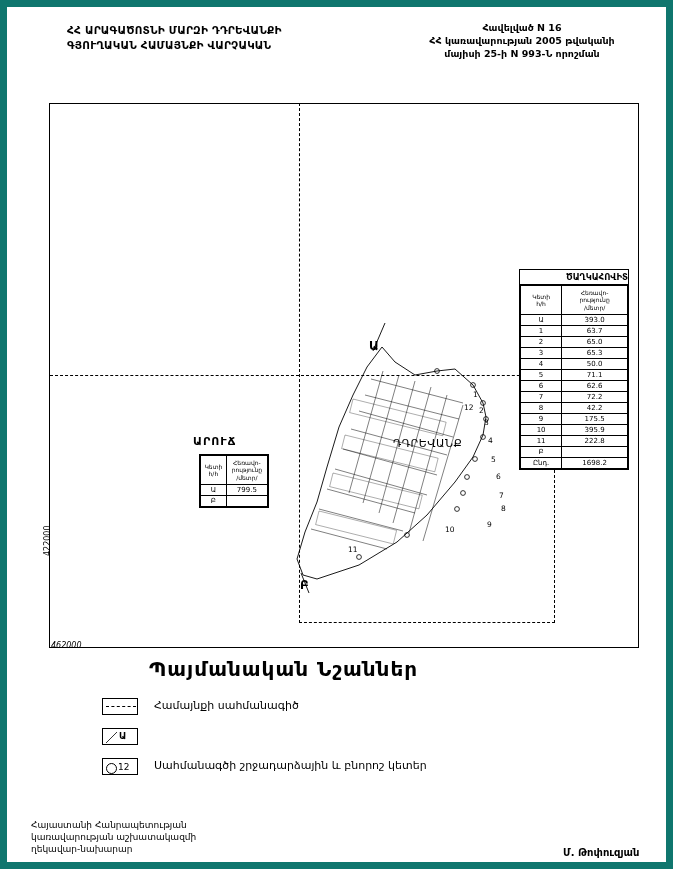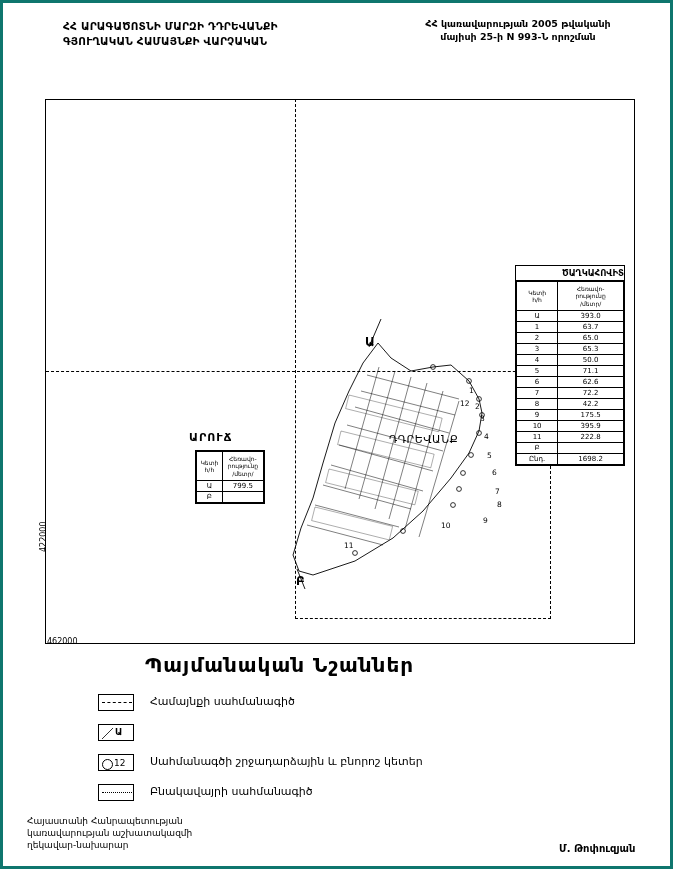--- a/index.html
+++ b/index.html
@@ -1,36 +1,36 @@
 <!DOCTYPE html>
 <html><head>
 <meta charset="utf-8">
 <style>
   html,body{margin:0;padding:0;background:#ffffff;}
   body{width:673px;height:869px;position:relative;font-family:"DejaVu Sans",sans-serif;color:#000;}
-  .page{position:absolute;left:0;top:0;width:673px;height:869px;border:3px solid #0f766e;box-sizing:border-box;overflow:hidden;}
+  .page{position:absolute;left:0;top:0;width:673px;height:869px;border:7px solid #0f766e;box-sizing:border-box;overflow:hidden;}
 
   
   .hdr-left{position:absolute;left:60px;top:16px;width:290px;font-size:10.5px;line-height:15px;font-weight:bold;letter-spacing:.2px;}
   .hdr-left div{white-space:nowrap;}
   .hdr-right{position:absolute;left:380px;top:14px;width:270px;font-size:9.5px;line-height:13px;font-weight:bold;text-align:center;}
   .hdr-right div{white-space:nowrap;}
 
   
   .frame{position:absolute;left:42px;top:96px;width:590px;height:545px;border:1px solid #000;box-sizing:border-box;}
 
   
   .dash-v{position:absolute;left:292px;top:96px;width:0;height:520px;border-left:1px dashed #000;}
   .dash-h{position:absolute;left:43px;top:368px;width:505px;height:0;border-top:1px dashed #000;}
   .dash-v2{position:absolute;left:547px;top:368px;width:0;height:248px;border-left:1px dashed #000;}
   .dash-h2{position:absolute;left:292px;top:615px;width:256px;height:0;border-top:1px dashed #000;}
 
   
   .coord-y{position:absolute;left:36px;top:549px;font-size:8px;transform:rotate(-90deg);transform-origin:left top;white-space:nowrap;}
-  .coord-x{position:absolute;left:44px;top:634px;font-size:8px;white-space:nowrap;}
+  .coord-x{position:absolute;left:44px;top:634px;font-size:8px;white-space:nowrap;font-style:italic;}
 
   
   .tbl{position:absolute;border:1px solid #000;background:#fff;}
   .tbl .cap{text-align:right;font-size:8.5px;font-weight:bold;padding:2px 0;border-bottom:1px solid #000;white-space:nowrap;}
   table.t{border-collapse:collapse;width:100%;}
   table.t td,table.t th{border:1px solid #000;font-size:7px;text-align:center;padding:0 1px;height:10px;line-height:10px;}
   table.t th{font-size:6px;font-weight:normal;line-height:7.5px;height:26px;padding:1px;}
 
   .tbl-right{left:512px;top:262px;width:108px;}
   .tbl-left{left:192px;top:447px;width:68px;}
@@ -65,20 +65,21 @@
 </head>
 <body>
 
 <div class="page">
 
   <div class="hdr-left">
     <div>ՀՀ ԱՐԱԳԱԾՈՏՆԻ ՄԱՐԶԻ ԴԴՐԵՎԱՆՔԻ</div>
     <div>ԳՅՈՒՂԱԿԱՆ  ՀԱՄԱՅՆՔԻ  ՎԱՐՉԱԿԱՆ</div>
   </div>
   <div class="hdr-right">
+    <div>Հավելված N 16</div>
     <div>ՀՀ կառավարության 2005 թվականի</div>
     <div>մայիսի 25-ի N 993-Ն որոշման</div>
   </div>
 
   <div class="frame"></div>
   <div class="dash-v"></div>
   <div class="dash-h"></div>
   <div class="dash-v2"></div>
   <div class="dash-h2"></div>
 
@@ -262,26 +263,20 @@
     </div>
 
     <div class="leg-row">
       <div class="leg-box">
         <div class="leg-circ"></div>
         <div class="leg-12">12</div>
       </div>
       <div class="leg-txt">Սահմանագծի շրջադարձային և բնորոշ կետեր</div>
     </div>
 
-    <div class="leg-row">
-      <div class="leg-box">
-        <div class="leg-dashdot"></div>
-      </div>
-      <div class="leg-txt">Բնակավայրի  սահմանագիծ</div>
-    </div>
   </div>
 
   <div class="footer-left">
     <div>Հայաստանի Հանրապետության</div>
     <div>կառավարության աշխատակազմի</div>
     <div>ղեկավար-նախարար</div>
   </div>
   <div class="footer-right">Մ. Թոփուզյան</div>
 
 </div>

